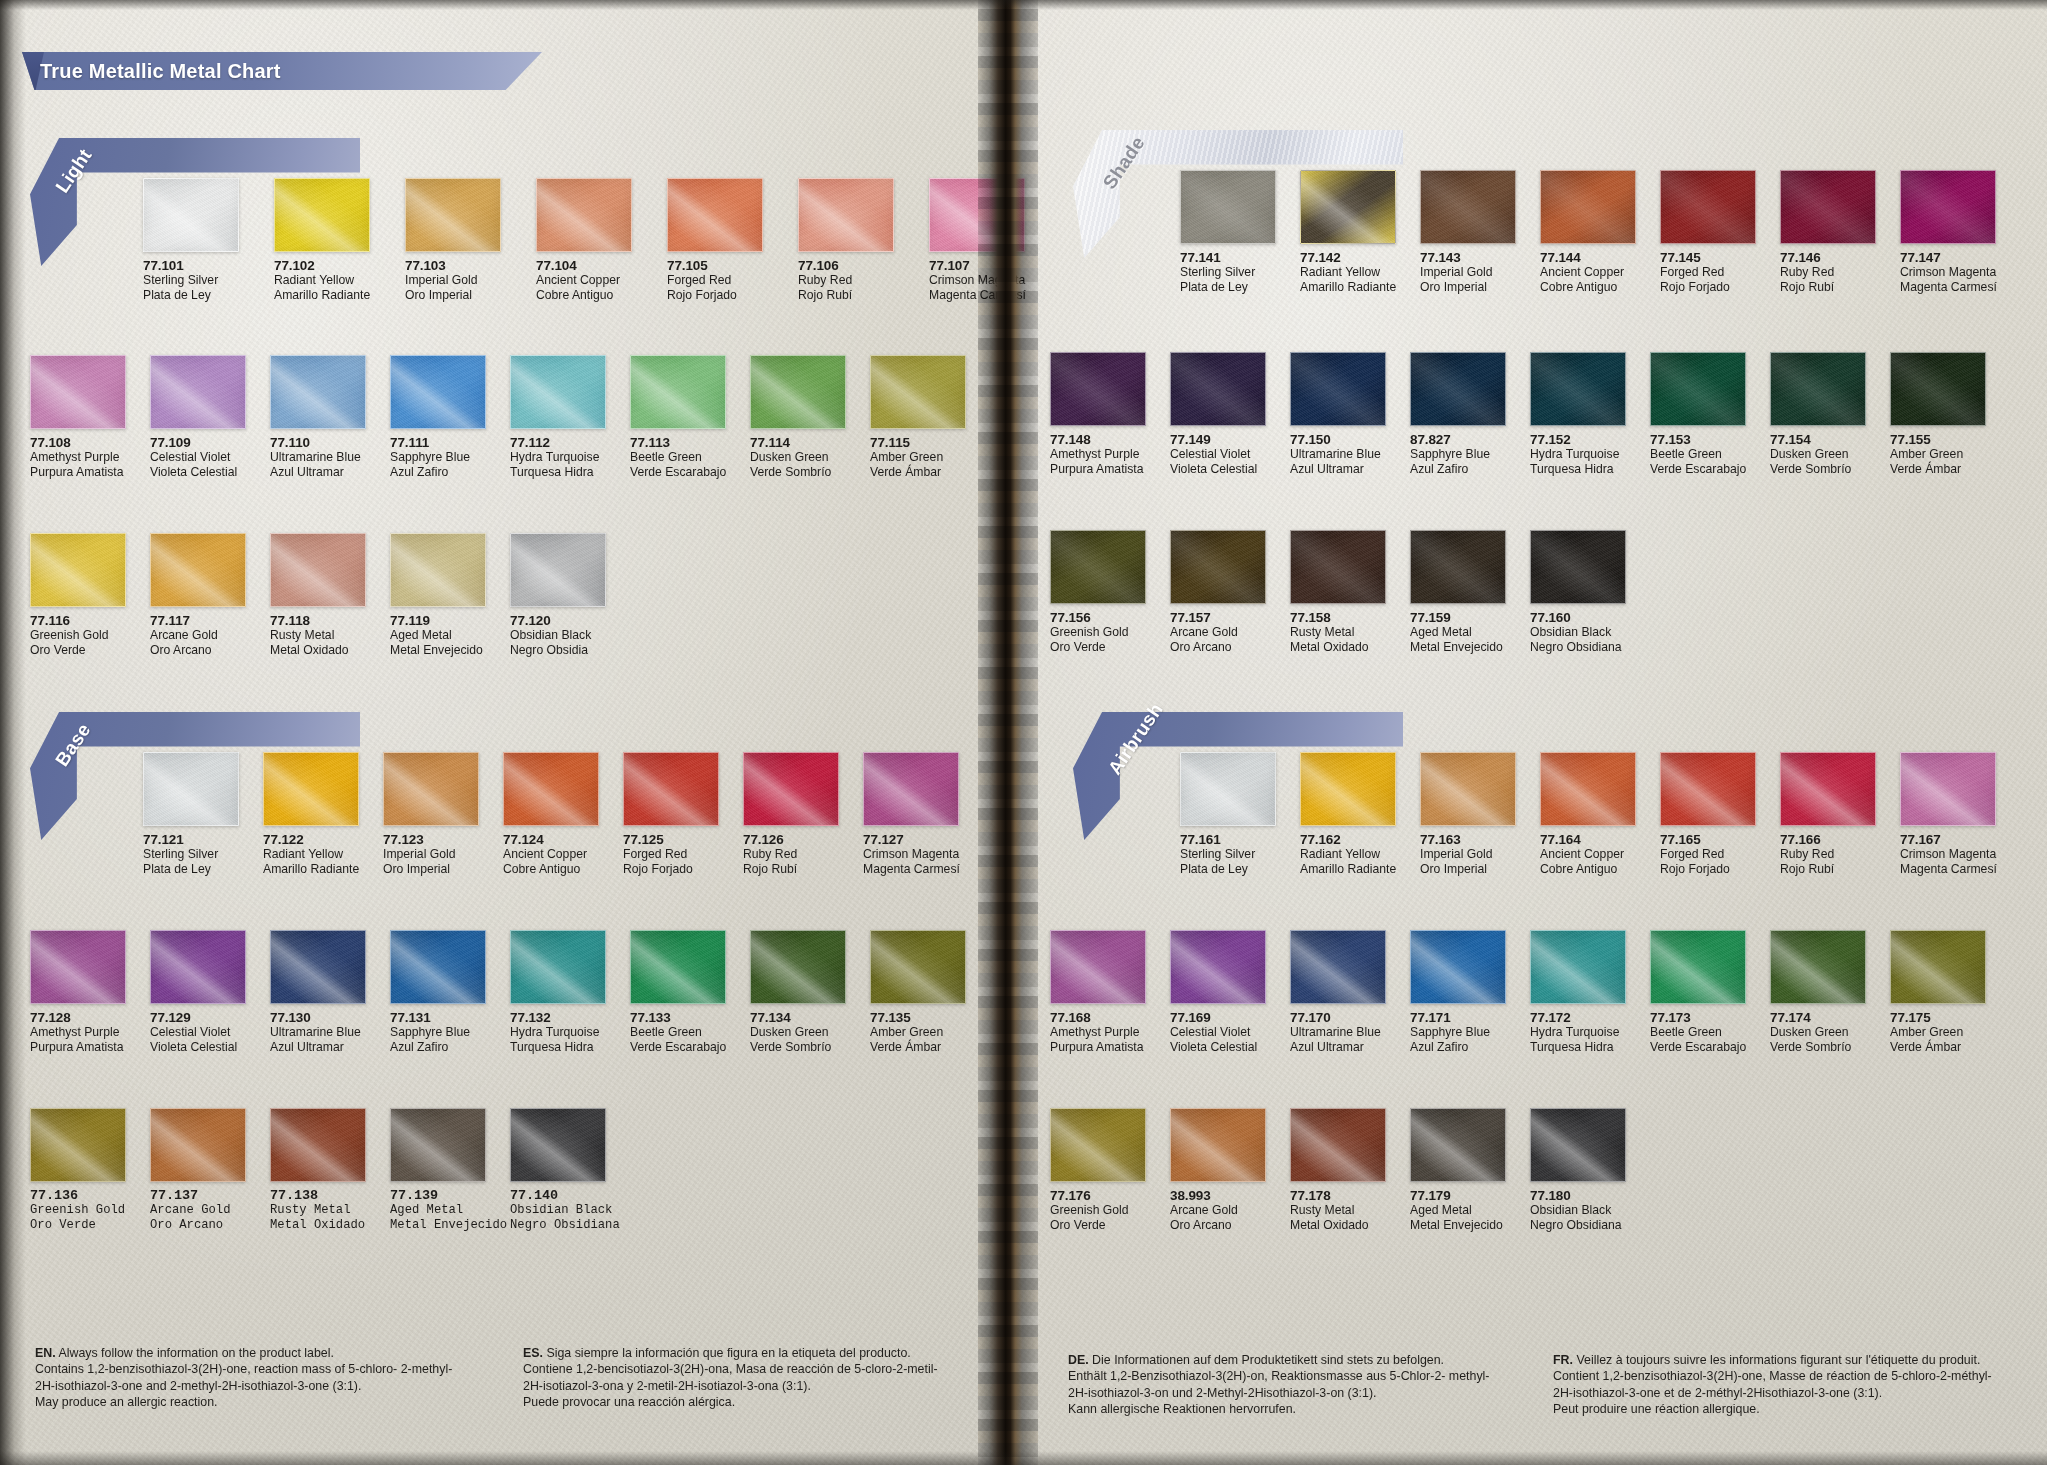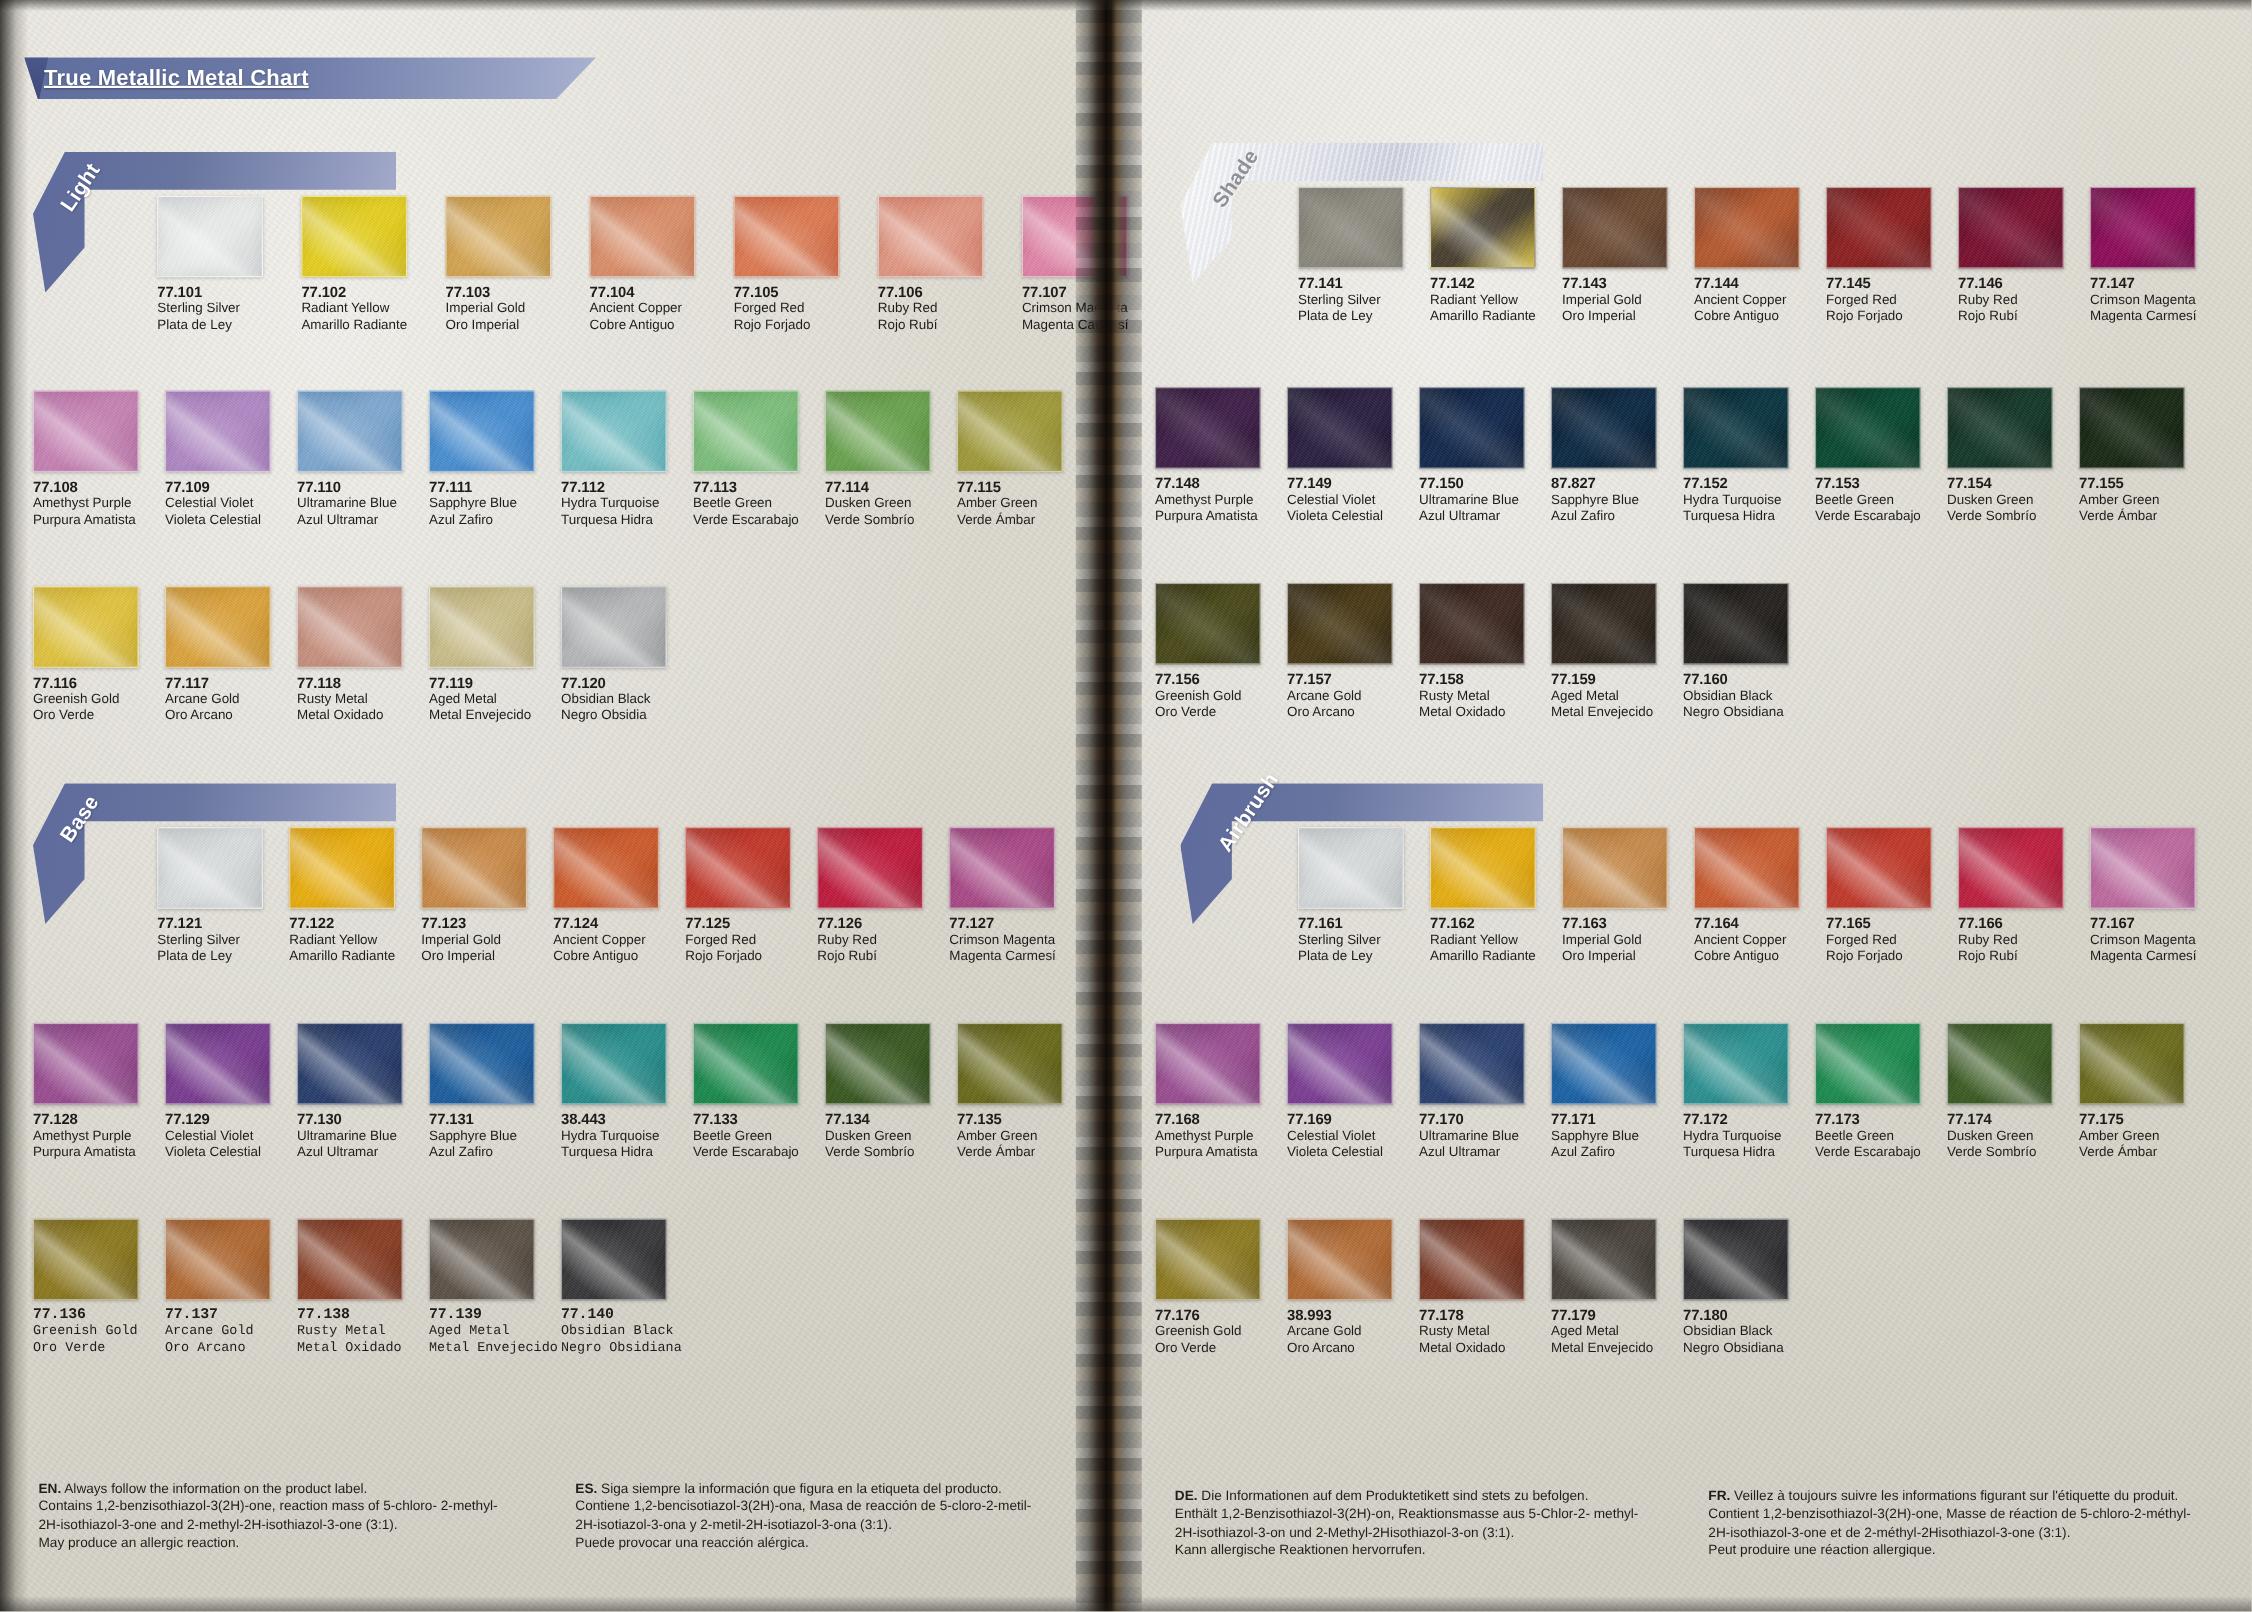--- a/index.html
+++ b/index.html
@@ -74,21 +74,20 @@
   }
   #title-banner .tail{
     position:absolute; left:0; top:0; width:22px; height:100%;
     background:linear-gradient(180deg,#4a578a,#3e4a79);
     clip-path:polygon(0 0, 100% 0, 62% 100%, 0 100%);
   }
   #title-text{
     position:relative; margin-left:18px;
     color:#fff; font-size:20px; font-weight:bold; letter-spacing:.2px;
     text-shadow:0 1px 2px rgba(0,0,0,.35);
-    text-decoration:underline;
   }
 
   
   .sec-banner{ position:absolute; z-index:2; }
 
   .sec-banner .arrow{
     position:absolute; left:0; top:0; height:100%; width:100%;
   }
   .sec-label{
     position:absolute;
@@ -615,21 +614,21 @@
         <div class="swatch" style="background: linear-gradient(142deg, rgb(19, 72, 128) 0%, rgb(31, 95, 158) 42%, rgb(31, 95, 158) 58%, rgb(19, 72, 128) 100%);"></div>
         <div class="cap">
           <div class="code">77.131</div>
           <div class="en">Sapphyre Blue</div>
           <div class="es">Azul Zafiro</div>
         </div>
       </div>
       <div class="cell">
         <div class="swatch" style="background: linear-gradient(142deg, rgb(26, 118, 116) 0%, rgb(42, 143, 141) 42%, rgb(42, 143, 141) 58%, rgb(26, 118, 116) 100%);"></div>
         <div class="cap">
-          <div class="code">38.443</div>
+          <div class="code">77.132</div>
           <div class="en">Hydra Turquoise</div>
           <div class="es">Turquesa Hidra</div>
         </div>
       </div>
       <div class="cell">
         <div class="swatch" style="background: linear-gradient(142deg, rgb(17, 112, 60) 0%, rgb(29, 138, 78) 42%, rgb(29, 138, 78) 58%, rgb(17, 112, 60) 100%);"></div>
         <div class="cap">
           <div class="code">77.133</div>
           <div class="en">Beetle Green</div>
           <div class="es">Verde Escarabajo</div>

